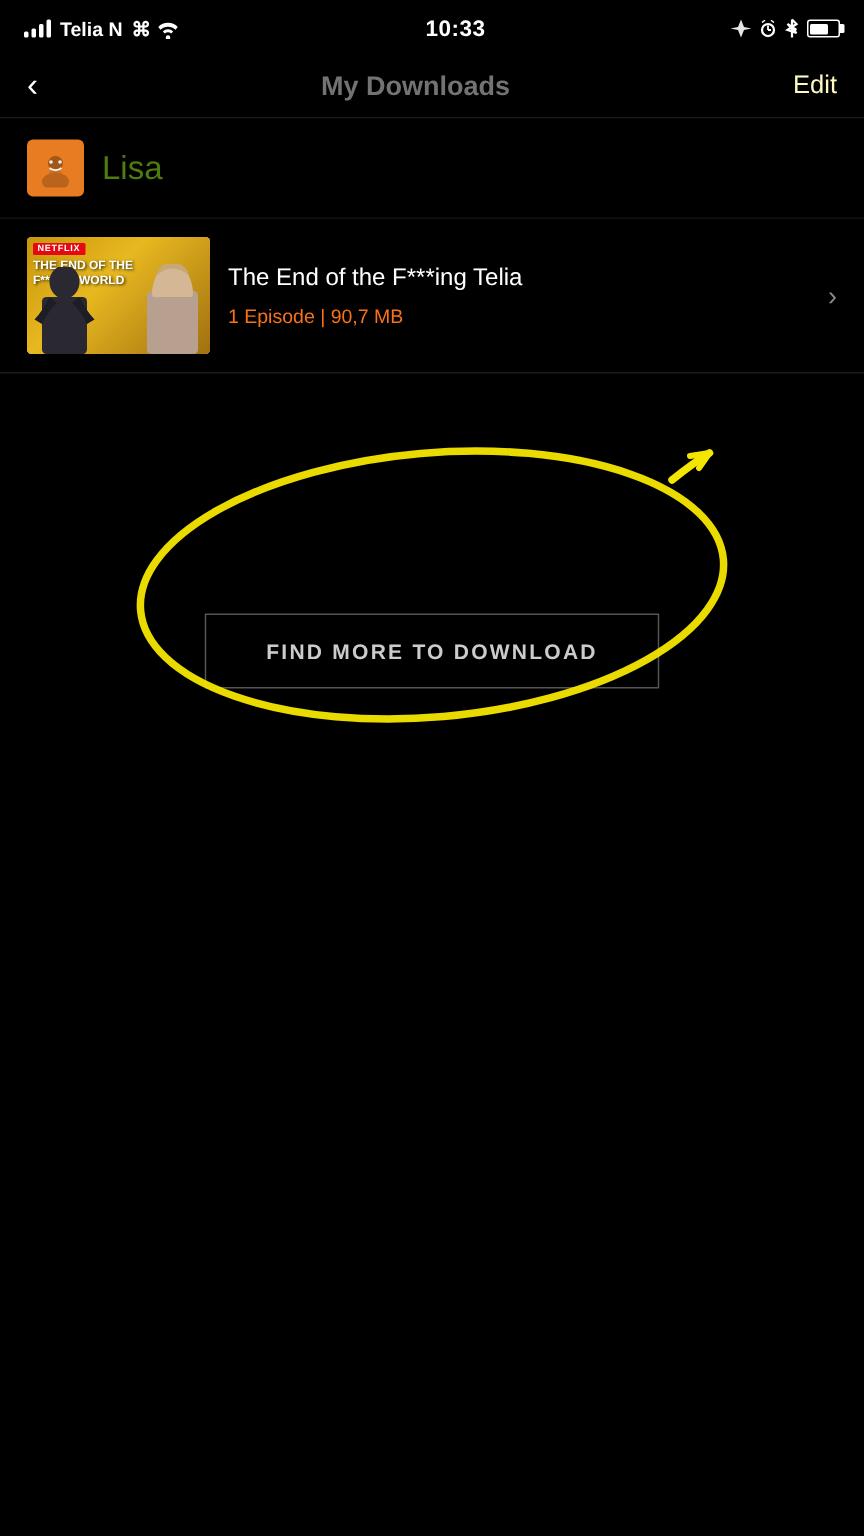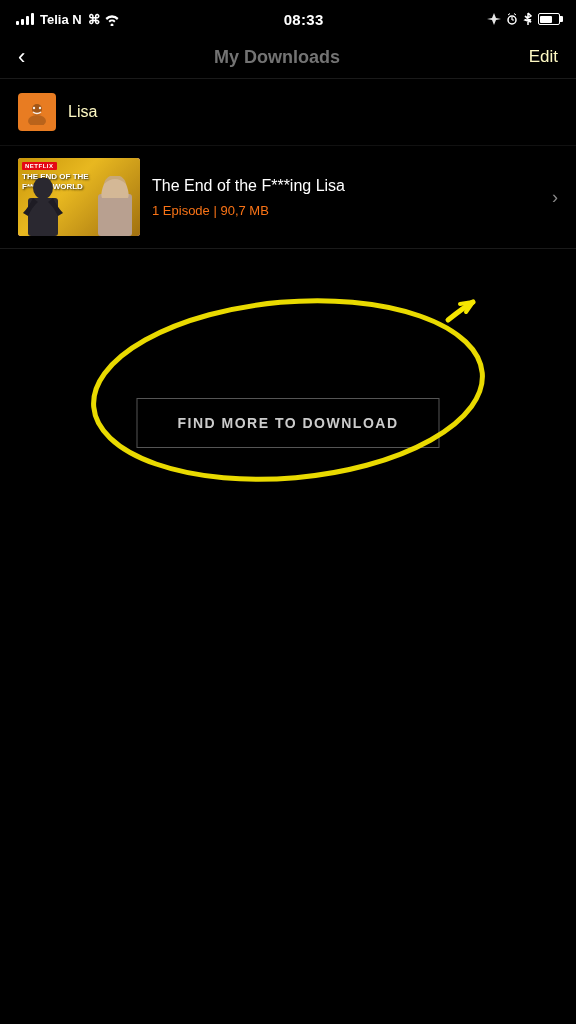--- a/index.html
+++ b/index.html
@@ -137,23 +137,23 @@
       height: 38px;
       background: #e87c22;
       border-radius: 4px;
       display: flex;
       align-items: center;
       justify-content: center;
       font-size: 22px;
     }
 
     .user-name {
-      font-size: 16px;
+      font-size: 22px;
       font-weight: 500;
-      color: #fef9c3;
+      color: #4d7c0f;
     }
 
     
     .content-list {
       padding: 0;
     }
 
     .content-item {
       display: flex;
       align-items: center;
@@ -250,21 +250,21 @@
       left: 50%;
       transform: translateX(-50%);
       width: 420px;
       height: 200px;
       pointer-events: none;
       z-index: 10;
     }
 
     .find-more-button {
       display: block;
-      margin: 0 auto;
+      margin: 11px auto;
       background: transparent;
       border: 1px solid #555;
       color: #ccc;
       font-size: 14px;
       font-weight: 600;
       letter-spacing: 1.5px;
       padding: 16px 40px;
       cursor: pointer;
       text-transform: uppercase;
       position: absolute;
@@ -285,21 +285,21 @@
       <div class="signal-bar" style="height:9px;"></div>
       <div class="signal-bar" style="height:12px;"></div>
     </div>
     <span>Telia N</span>
     <span class="wifi-icon">⌘
       <svg width="16" height="12" viewBox="0 0 16 12" style="vertical-align:middle;fill:#fff">
         <path d="M8 9.5a1.5 1.5 0 1 1 0 3 1.5 1.5 0 0 1 0-3zm-3.5-2.5a5 5 0 0 1 7 0l-1.4 1.4a3 3 0 0 0-4.2 0L4.5 7zm-3-3a9 9 0 0 1 13 0L13 5.9a7 7 0 0 0-10 0L1.5 4z"></path>
       </svg>
     </span>
   </div>
-  <div class="status-center">08:33</div>
+  <div class="status-center">10:33</div>
   <div class="status-right">
     <svg width="14" height="14" viewBox="0 0 14 14" fill="white">
       <path d="M7 1 L9 6 L14 7 L9 8 L7 13 L5 8 L0 7 L5 6 Z" opacity="0.9"></path>
     </svg>
     <svg width="12" height="12" viewBox="0 0 12 12" fill="white">
       <circle cx="6" cy="7" r="4" fill="none" stroke="white" stroke-width="1.5"></circle>
       <line x1="6" y1="4" x2="6" y2="7" stroke="white" stroke-width="1.2"></line>
       <line x1="6" y1="7" x2="8" y2="7" stroke="white" stroke-width="1.2"></line>
       <line x1="2" y1="2" x2="4" y2="0.5" stroke="white" stroke-width="1"></line>
       <line x1="10" y1="2" x2="8" y2="0.5" stroke="white" stroke-width="1"></line>
@@ -356,21 +356,21 @@
 
             <ellipse cx="25" cy="9" rx="11" ry="10" fill="#c8a87a"></ellipse>
             <rect x="8" y="18" width="34" height="42" rx="3" fill="#b8a090"></rect>
 
             <path d="M14 8 Q25 -2 36 8 Q40 18 38 22 L12 22 Q10 18 14 8Z" fill="#d4b896"></path>
           </svg>
         </div>
       </div>
     </div>
     <div class="content-info">
-      <div class="content-title">The End of the F***ing Lisa</div>
+      <div class="content-title">The End of the F***ing Telia</div>
       <div class="content-meta">1 Episode | 90,7 MB</div>
     </div>
     <span class="chevron-right">›</span>
   </div>
 </div>
 
 <svg class="oval-annotation" viewBox="0 0 420 200">
   <ellipse cx="210" cy="100" rx="195" ry="88" fill="none" stroke="#f5e600" stroke-width="5" stroke-dasharray="none" transform="rotate(-5 210 100)" opacity="0.95"></ellipse>
 
   <path d="M370 30 Q385 18 395 12" stroke="#f5e600" stroke-width="5" fill="none" stroke-linecap="round"></path>

